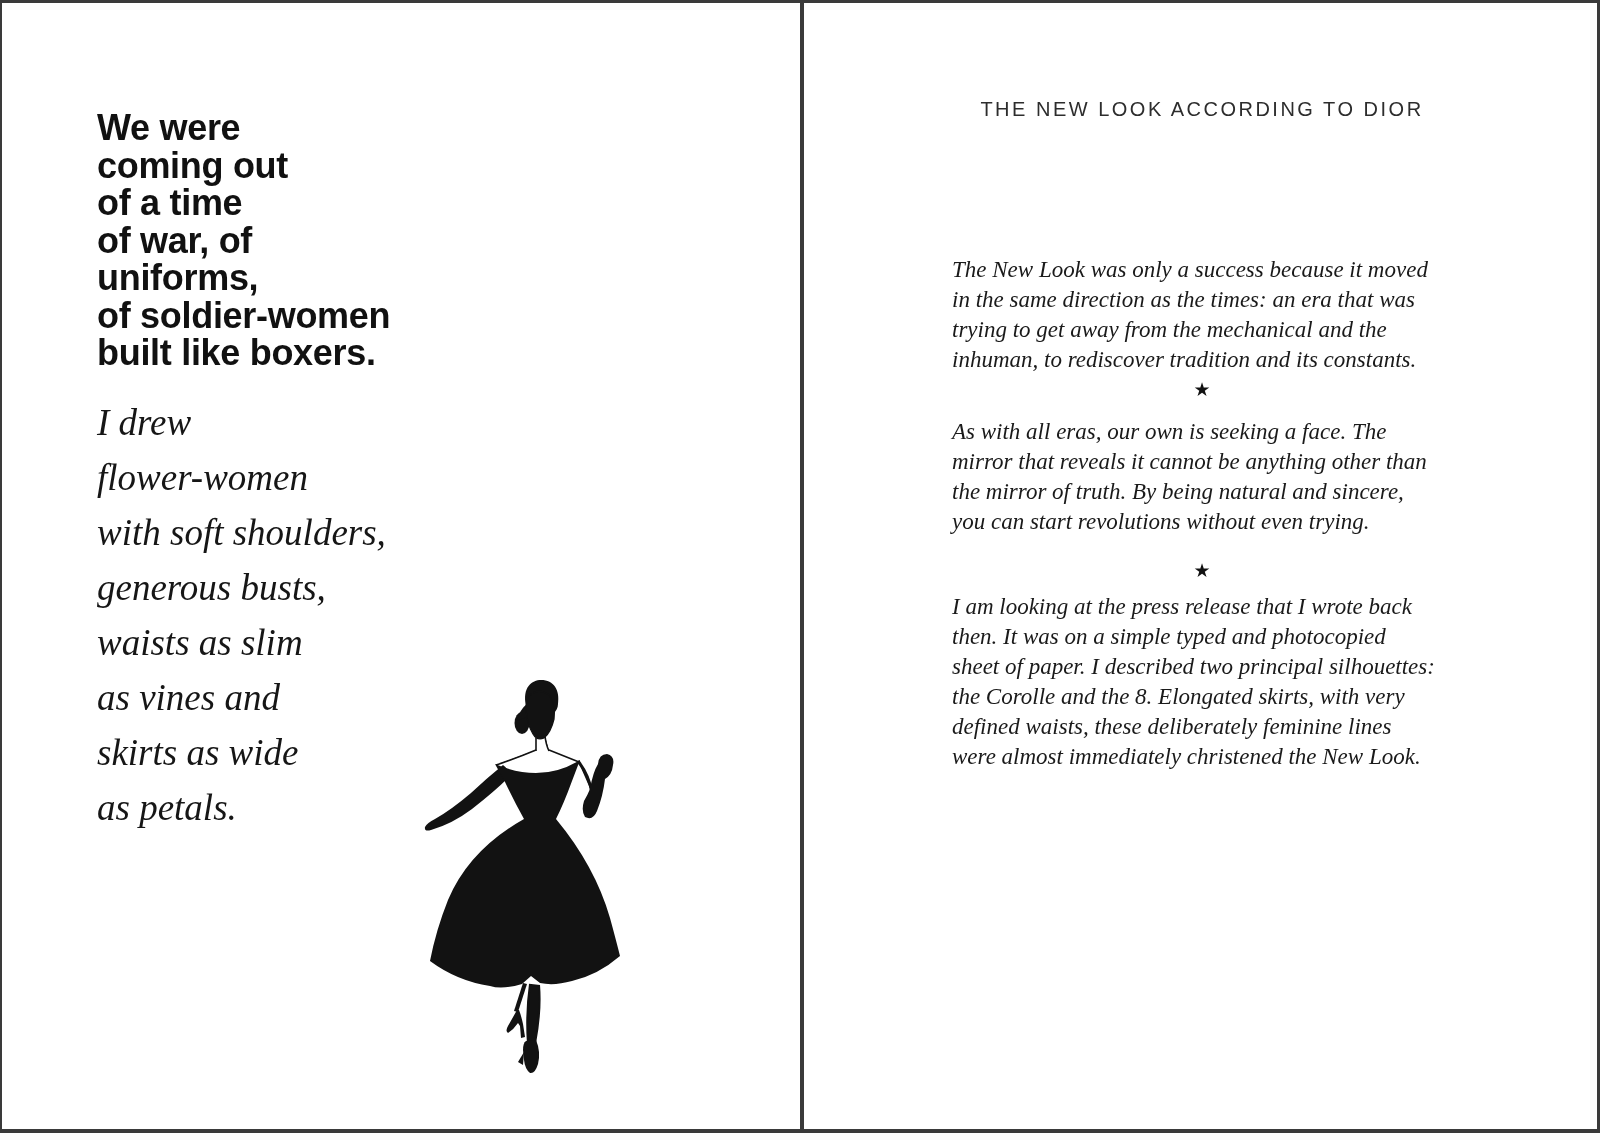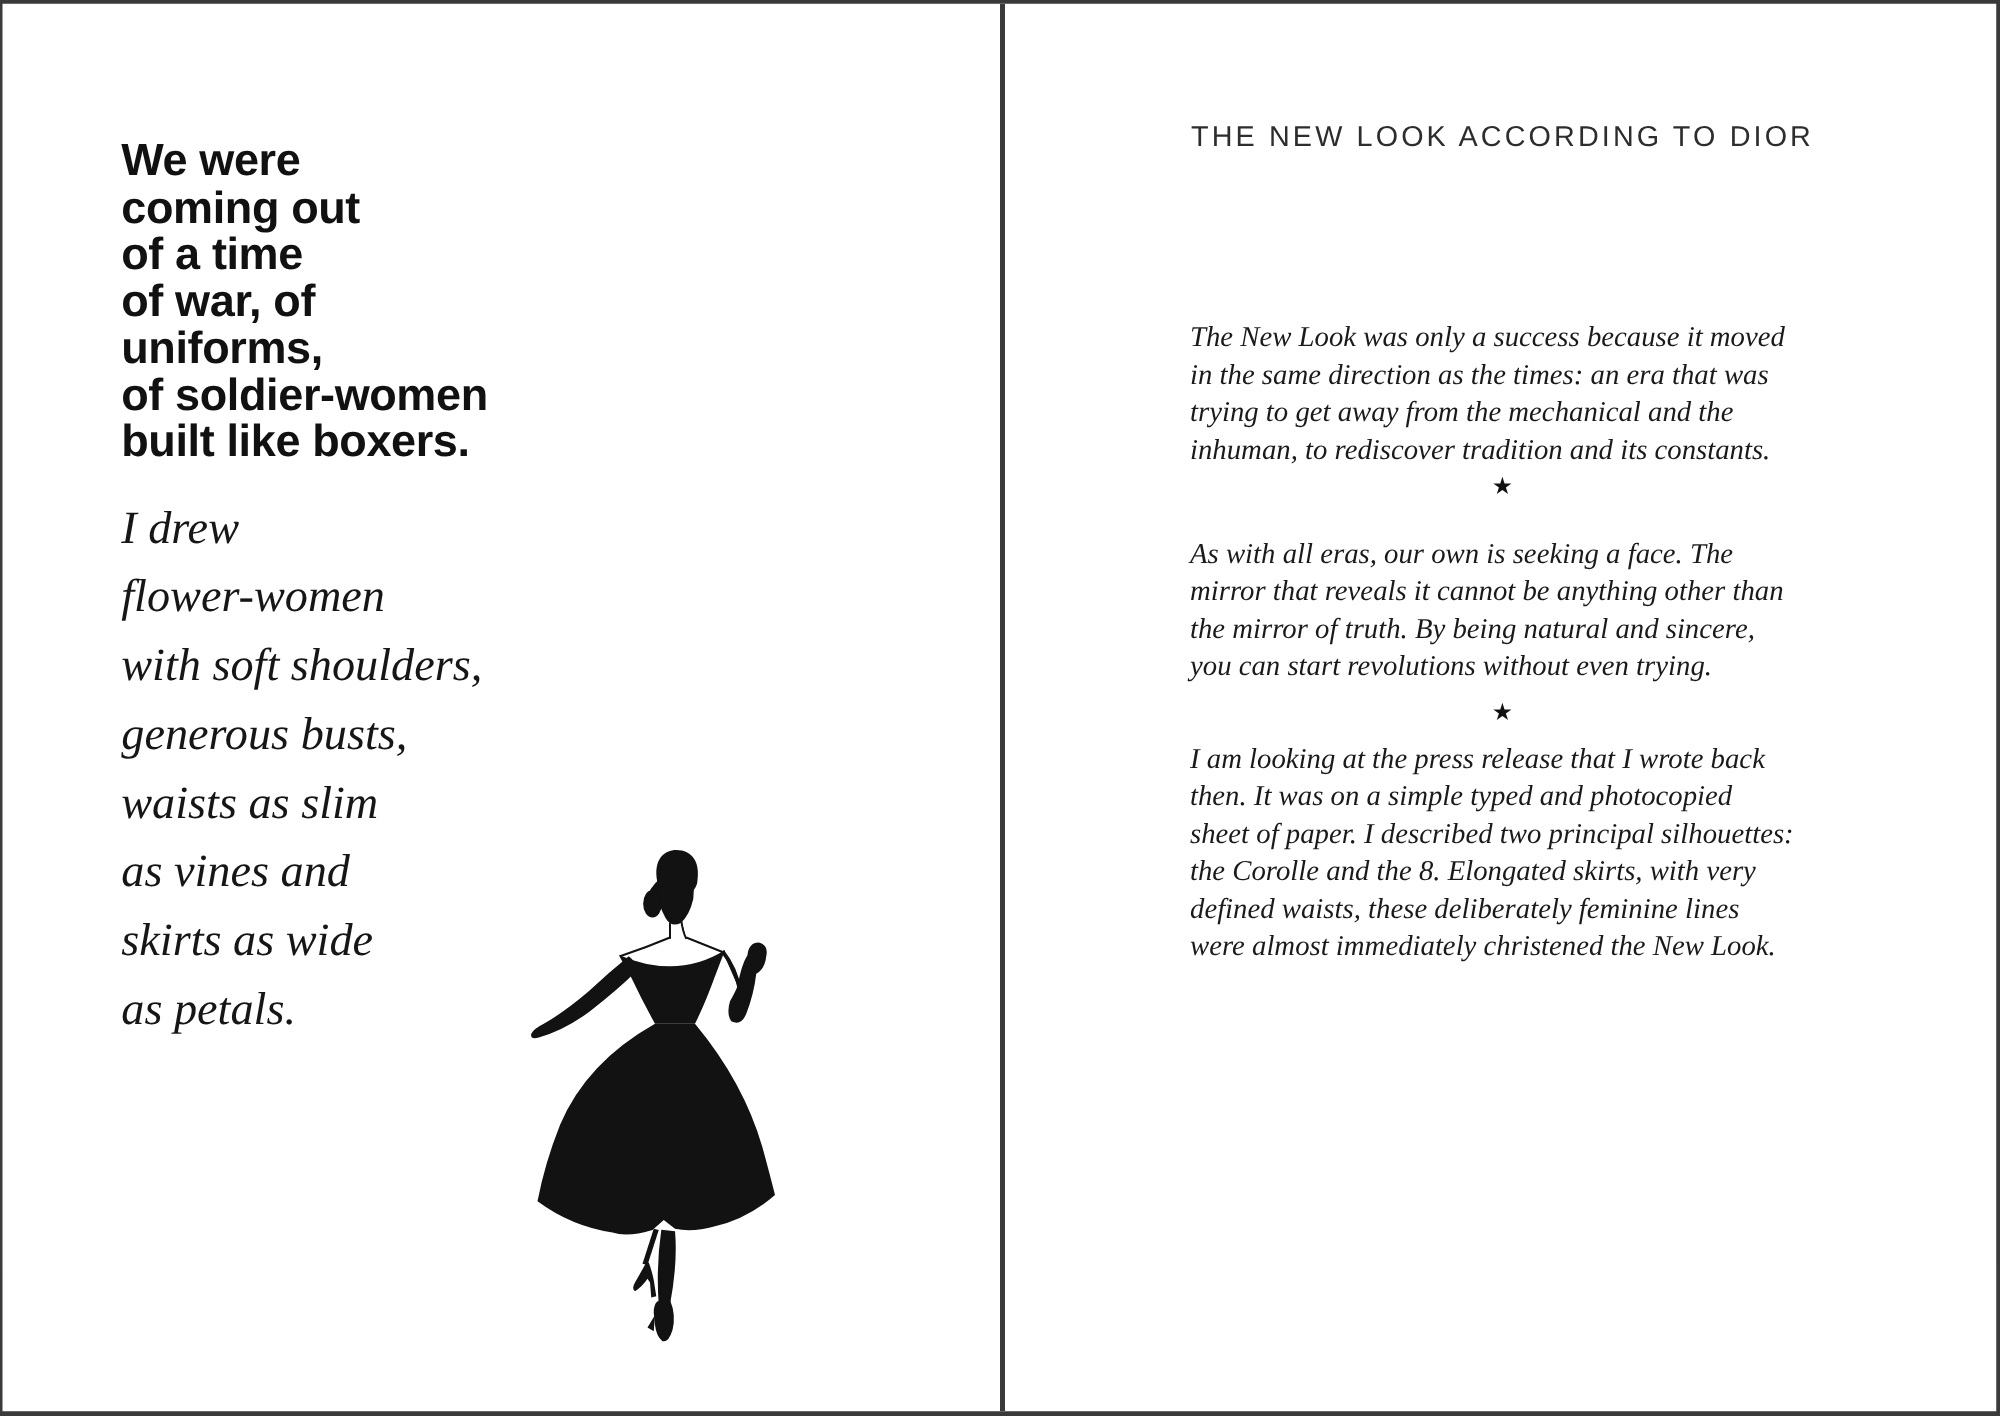--- a/index.html
+++ b/index.html
@@ -58,39 +58,39 @@
   .figure path, .figure ellipse { fill: #121212; }
 
   
   .running-header {
     position: absolute;
     left: 148px; top: 94px;
     width: 500px;
     text-align: center;
     font-family: "Liberation Sans", sans-serif;
     font-weight: 400;
-    font-size: 23px;
+    font-size: 20px;
     line-height: 24px;
     letter-spacing: 2.5px;
     color: #2d2d2d;
     white-space: pre;
   }
   .para {
     position: absolute;
     left: 148px;
     margin: 0;
     font-family: "Liberation Serif", serif;
     font-style: italic;
     font-size: 23px;
     line-height: 30px;
     color: #1a1a1a;
     white-space: pre;
   }
   .para-1 { top: 231px; margin-top: 21px; }
-  .para-2 { top: 425px; }
+  .para-2 { top: 414px; }
   .para-3 { top: 589px; }
   .star {
     position: absolute;
     left: 148px;
     width: 500px;
     text-align: center;
     font-size: 19px;
     line-height: 19px;
     color: #111111;
   }

